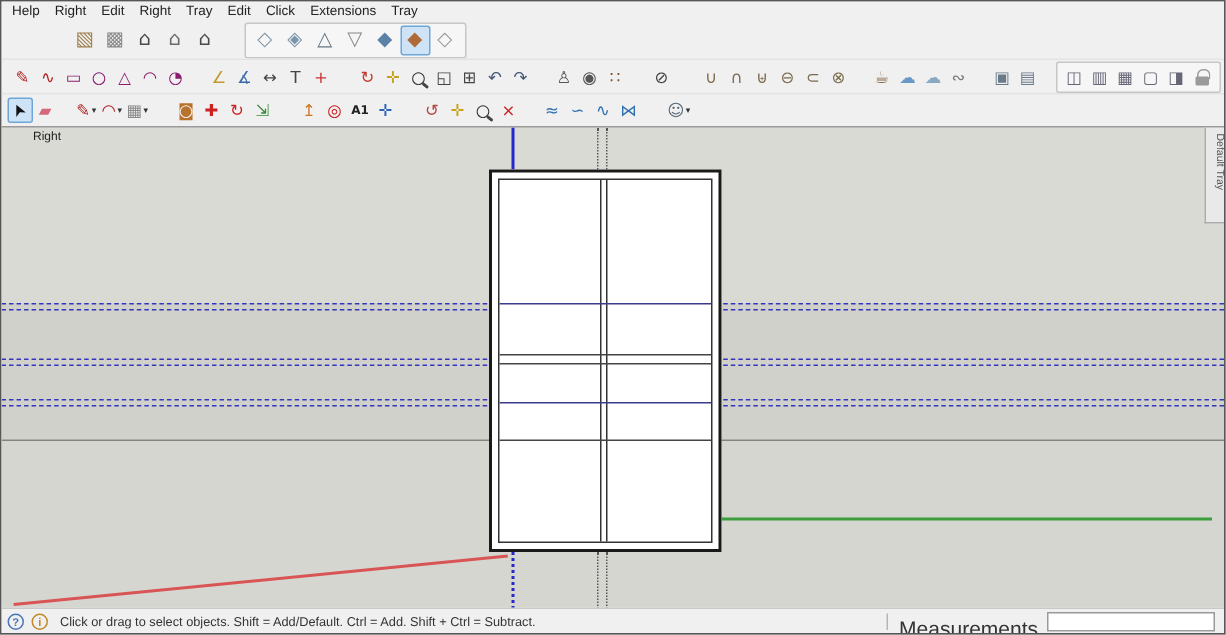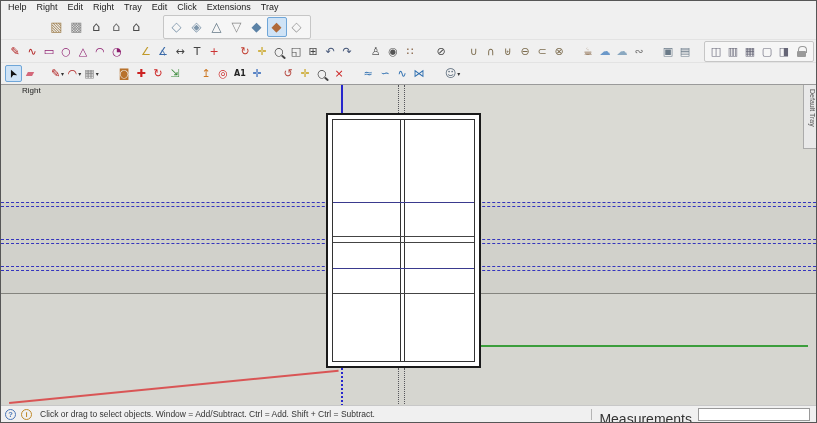--- a/index.html
+++ b/index.html
@@ -538,21 +538,21 @@
       <div class="rail" style="top:178px" data-name="rail-edge"></div>
     </div>
 
     <div class="view-label" data-name="view-name-label">Right</div>
     <div class="tray-tab" data-name="default-tray-tab">Default Tray</div>
   </div>
 
   <div class="statusbar" data-name="status-bar">
     <span class="status-icon help" data-name="help-icon">?</span>
     <span class="status-icon info" data-name="geolocation-icon">i</span>
-    <span class="status-hint" data-name="status-hint-text">Click or drag to select objects. Window = Add/Subtract. Ctrl = Add. Shift + Ctrl = Subtract.</span>
+    <span class="status-hint" data-name="status-hint-text">Click or drag to select objects. Shift = Add/Default. Ctrl = Add. Shift + Ctrl = Subtract.</span>
     <span class="status-right" data-name="measurements-area">
       <span class="status-div" data-name="status-divider"></span>
       <span class="meas-label" data-name="measurements-label">Measurements</span>
       <input class="meas-input" data-name="measurements-input" readonly="" value="" style="">
     </span>
   </div>
 
 </div>
 
 </body></html>

